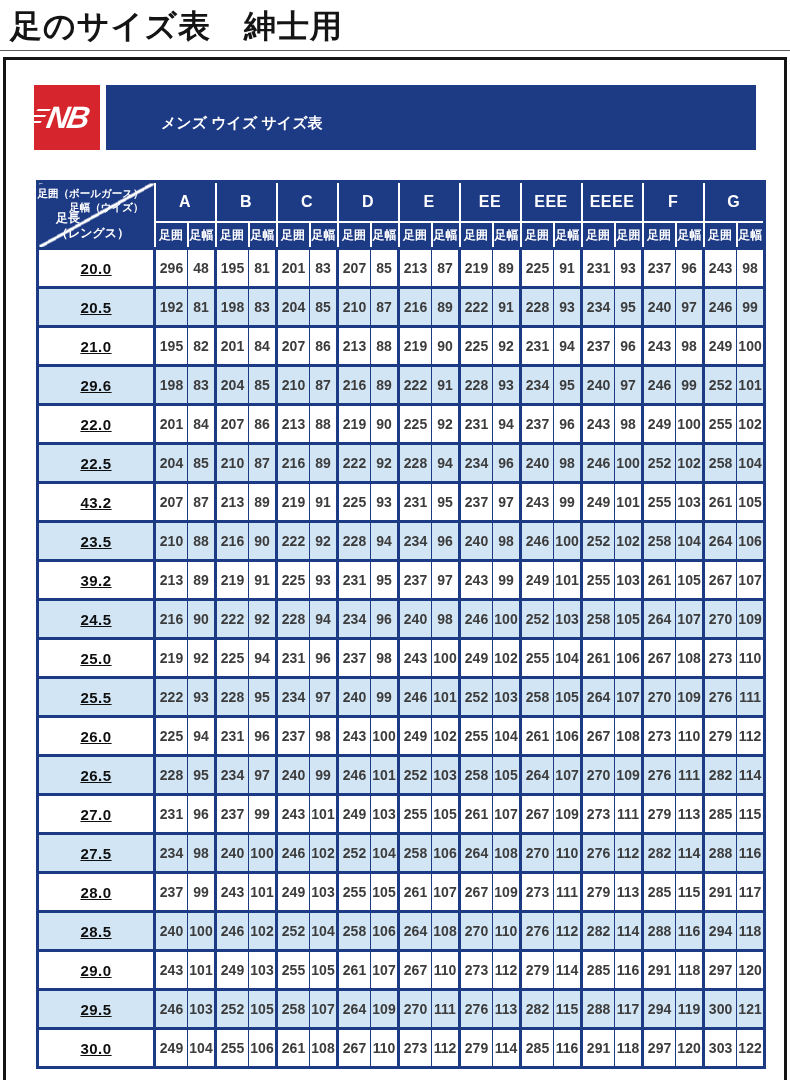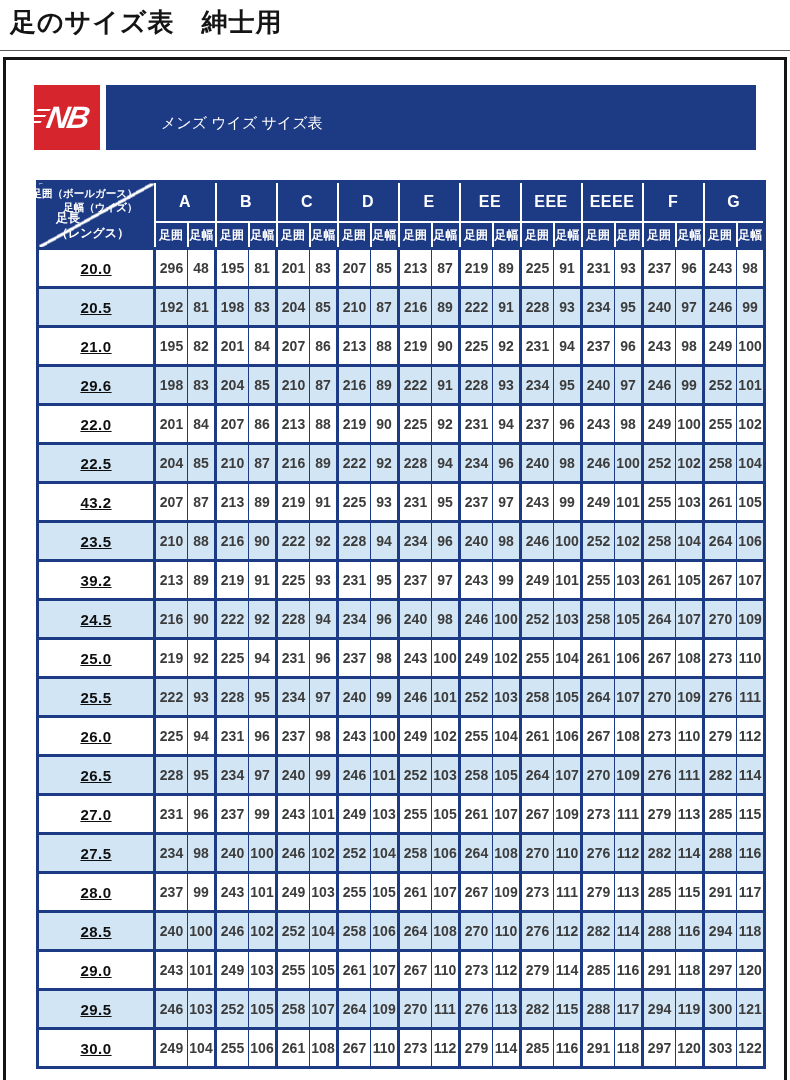--- a/index.html
+++ b/index.html
@@ -1,21 +1,21 @@
 <!DOCTYPE html>
 <html><head>
 <meta charset="utf-8">
 <style>
   html,body { margin:0; padding:0; }
   body {
     width:790px; height:1080px; position:relative; background:#ffffff;
     font-family:"Liberation Sans","DejaVu Sans",sans-serif; overflow:hidden;
   }
   .page-title {
-    position:absolute; left:10px; top:5px; font-size:26px; font-weight:600;
+    position:absolute; left:10px; top:5px; font-size:32px; font-weight:600;
     color:#141414; letter-spacing:1px; white-space:nowrap;text-align:center;
   }
   .title-rule { position:absolute; left:0; top:50px; width:790px; height:1px; background:#5a5a5a; }
   .chart-box {
     position:absolute; left:3px; top:57px; width:778px; height:1030px;
     border:3px solid #141414; background:#fff; box-sizing:content-box;
   }
   .nb-tile {
     position:absolute; left:28px; top:25px; width:66px; height:65px;
     background:#d6252d; display:flex; align-items:center; justify-content:center;
@@ -28,42 +28,42 @@
     content:""; position:absolute; left:-15px; top:9px; width:13px; height:15px;
     background:repeating-linear-gradient(to bottom,#fff 0 2px, rgba(255,255,255,0) 2px 6px);
     transform:skewX(-30deg);
   }
   .banner {
     position:absolute; left:100px; top:25px; width:650px; height:65px;
     background:#1d3a85; display:flex; align-items:center; box-sizing:border-box;
     padding-left:55px; gap:15px;
   }
   .banner-title { color:#fff; font-size:35px; font-weight:700; letter-spacing:0; white-space:nowrap; }
-  .banner-subtitle { color:#fff; font-size:15px; font-weight:400; margin-top:12px; white-space:nowrap; }
+  .banner-subtitle { color:#fff; font-size:15px; font-weight:700; margin-top:12px; white-space:nowrap; }
 
   table.size {
     position:absolute; left:30px; top:120px; width:727px;
     border-collapse:collapse; table-layout:fixed;
     border:3px solid #1d3a85;
   }
   th {
     background:#1d3a85; color:#fff; border:2px solid #ffffff;
     font-weight:700; padding:0; text-align:center;
   }
   tr.letters th.wcol { font-size:16px; height:38px; letter-spacing:0.5px; }
   tr.subs th.sub { font-size:12px; height:24px;margin-left:35px; }
   th.corner {
     background:linear-gradient(to bottom right,
       #1d3a85 0, #1d3a85 calc(50% - 2px),
       #ffffff calc(50% - 2px), #ffffff calc(50% + 1px),
       #1d3a85 calc(50% + 1px), #1d3a85 100%);
     position:relative;
   }
   .corner-girth {
-    position:absolute; top:4px; right:16px; text-align:right;
+    position:absolute; top:4px; right:10px; text-align:right;
     font-size:10.5px; line-height:1.3; color:#fff; font-weight:700; white-space:nowrap;
   }
   .corner-length {
     position:absolute; left:17px; bottom:5px; text-align:left;
     font-size:12px; line-height:1.3; color:#fff; font-weight:700; white-space:nowrap;
   }
   tbody td {
     border-top:3px solid #1d3a85; border-bottom:3px solid #1d3a85;
     text-align:center; font-weight:700; color:#3c3c3c; font-size:14px;
     height:36px; padding:0; background:#fff; overflow:hidden;

